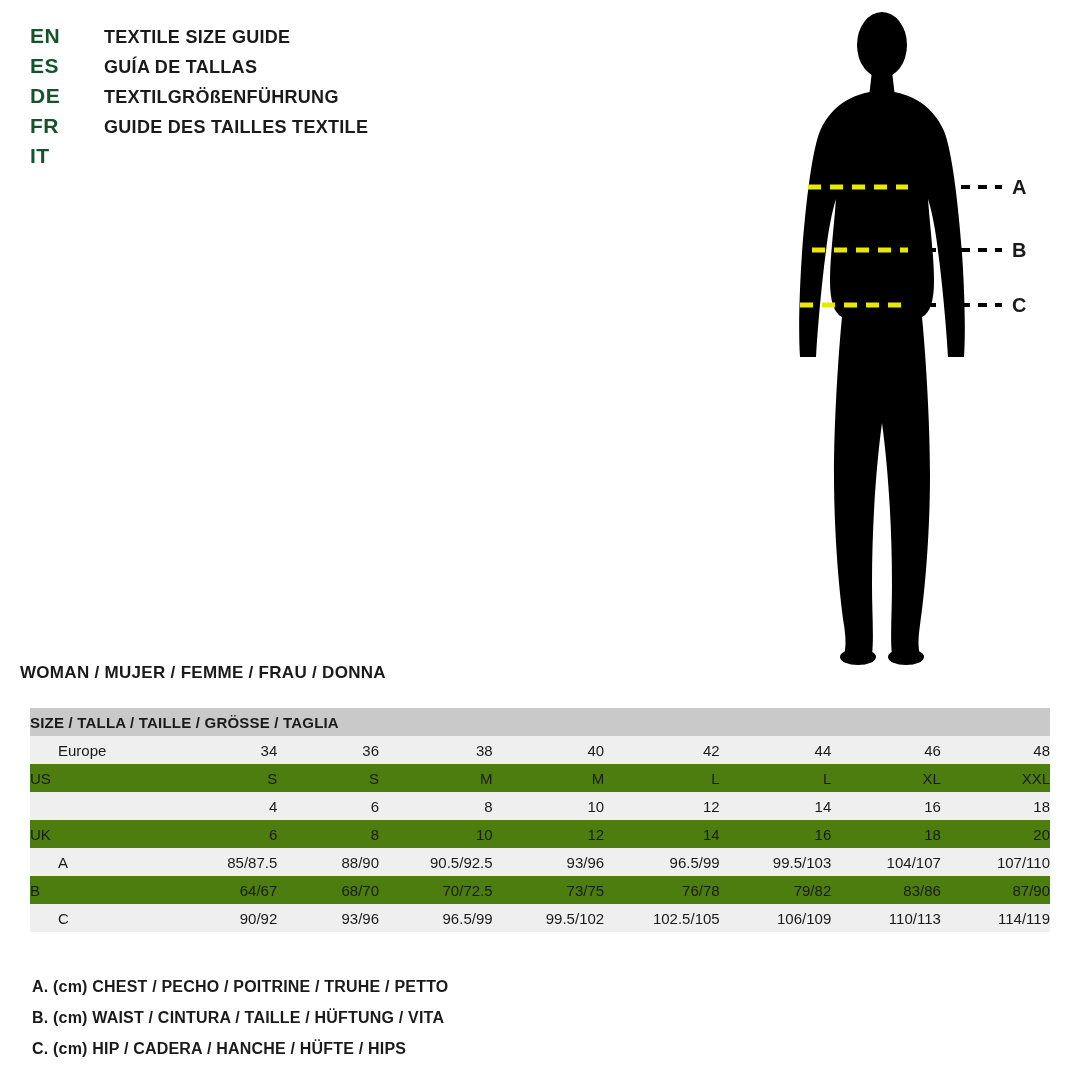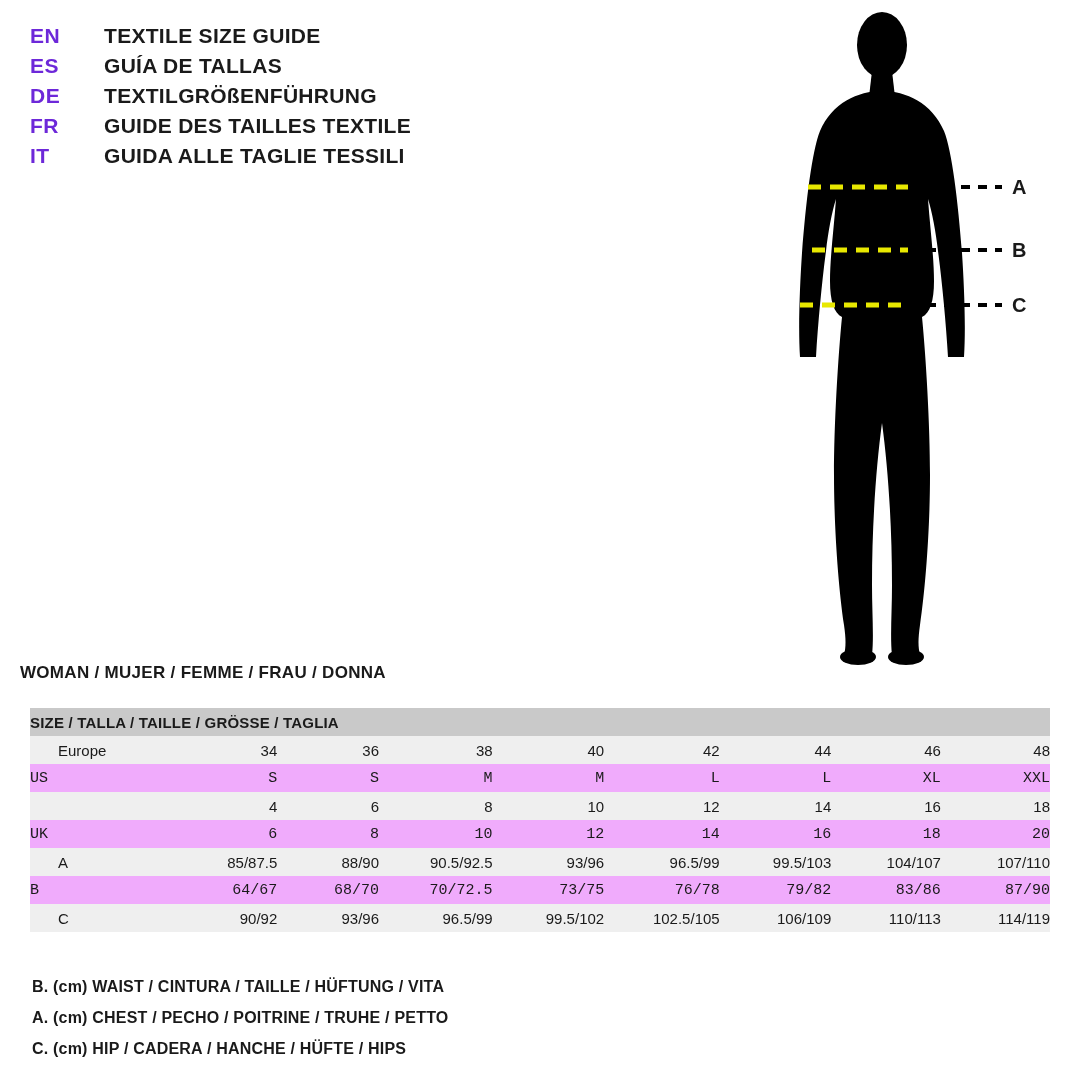--- a/index.html
+++ b/index.html
@@ -28,24 +28,24 @@
     align-items: baseline;
     margin-bottom: 2px;
     height: 28px;
   }
   .title-lang {
     width: 74px;
     flex: 0 0 74px;
     font-size: 21px;
     font-weight: 700;
     letter-spacing: 0.5px;
-    color: #6d28d9;
+    color: #14532d;
   }
   .title-text {
-    font-size: 21px;
+    font-size: 18px;
     font-weight: 700;
     letter-spacing: 0.3px;
     color: #1a1a1a;
     white-space: nowrap;
   }
 
   
   #figure-block {
     position: absolute;
     top: 5px;
@@ -83,21 +83,21 @@
     font-size: 15px;
   }
   #size-table td {
     padding: 0;
     height: 28px;
     vertical-align: middle;
     color: #1a1a1a;
   }
   #size-table tr.band-dark td { background: #c9c9c9; }
   #size-table tr.band-light td { background: #efefef; padding-left: 28px; }
-  #size-table tr.band-white td { background: #f0abfc; font-family: Liberation Mono, monospace; }
+  #size-table tr.band-white td { background: #4d7c0f; }
 
   td.row-head {
     text-align: left;
     padding-left: 8px;
     width: 168px;
     font-weight: 400;
   }
   td.header-title {
     text-align: left;
     padding-left: 8px;
@@ -141,21 +141,20 @@
   <div class="title-row">
     <span class="title-lang">DE</span>
     <span class="title-text">TEXTILGRÖßENFÜHRUNG</span>
   </div>
   <div class="title-row">
     <span class="title-lang">FR</span>
     <span class="title-text">GUIDE DES TAILLES TEXTILE</span>
   </div>
   <div class="title-row">
     <span class="title-lang">IT</span>
-    <span class="title-text">GUIDA ALLE TAGLIE TESSILI</span>
   </div>
 </div>
 
 <div id="figure-block">
   <svg id="figure-svg" width="300" height="670" viewBox="0 0 300 670">
 
     <ellipse cx="122" cy="40" rx="25" ry="33" fill="#000"></ellipse>
 
     <path d="M112 66 L132 66 L135 92 L109 92 Z" fill="#000"></path>
 
@@ -295,16 +294,16 @@
       <td class="val">99.5/102</td>
       <td class="val">102.5/105</td>
       <td class="val">106/109</td>
       <td class="val">110/113</td>
       <td class="val">114/119</td>
     </tr>
   </tbody>
 </table>
 
 <div id="footnotes">
+  <div class="footnote">A. (cm) CHEST / PECHO / POITRINE / TRUHE / PETTO</div>
   <div class="footnote">B. (cm) WAIST / CINTURA / TAILLE / HÜFTUNG / VITA</div>
-  <div class="footnote">A. (cm) CHEST / PECHO / POITRINE / TRUHE / PETTO</div>
   <div class="footnote">C. (cm) HIP / CADERA / HANCHE / HÜFTE / HIPS</div>
 </div>
 
 </body></html>

